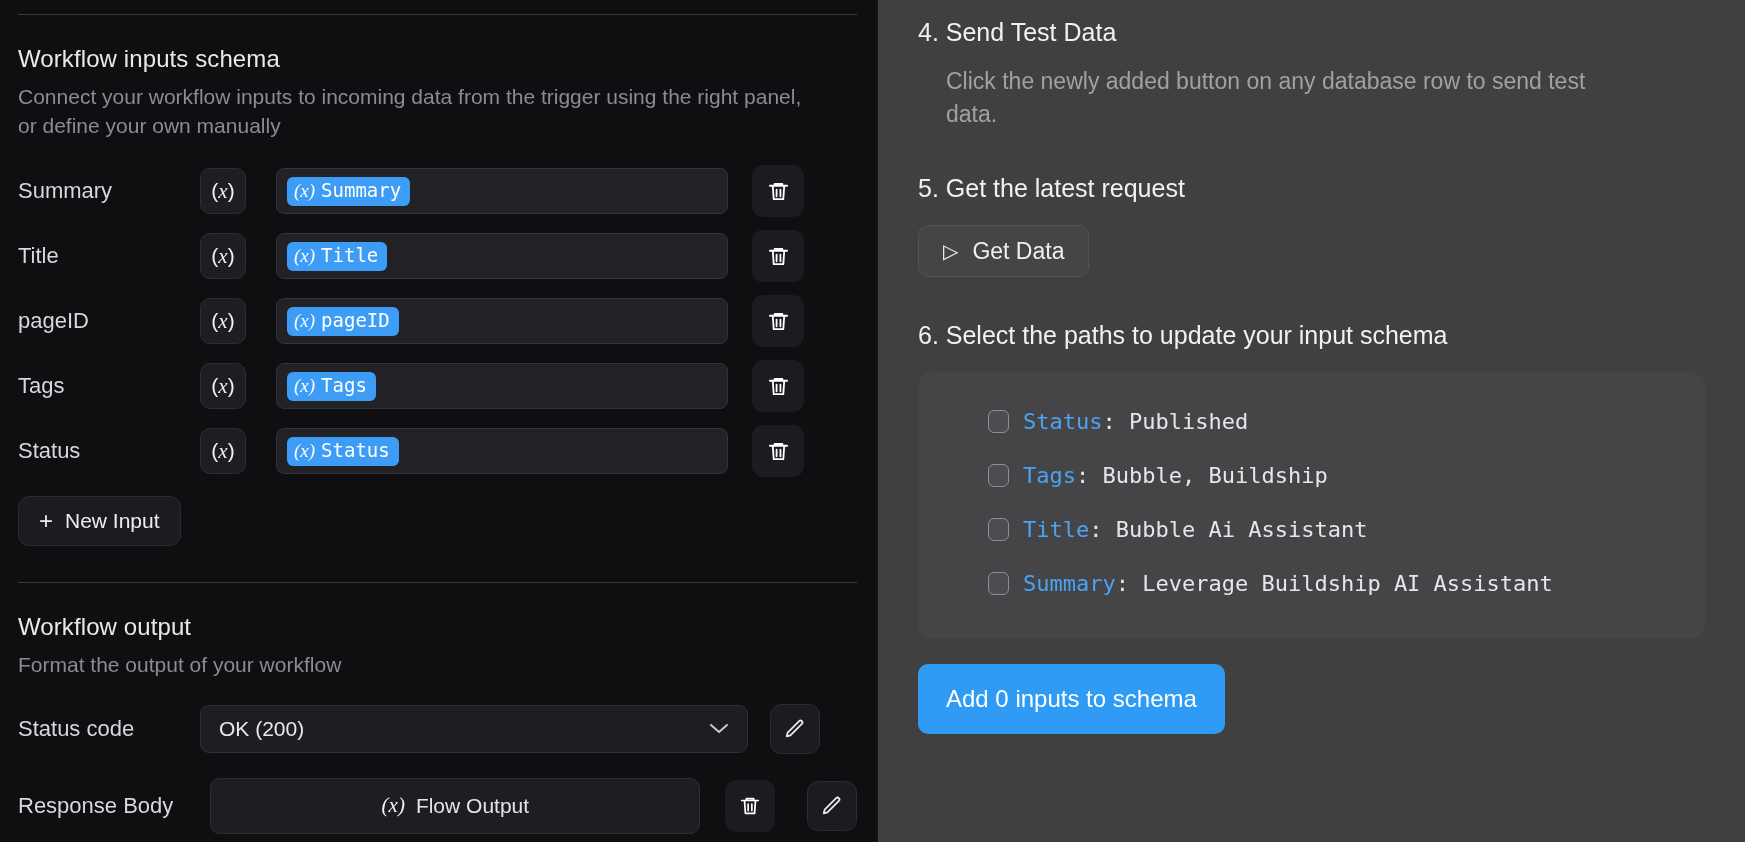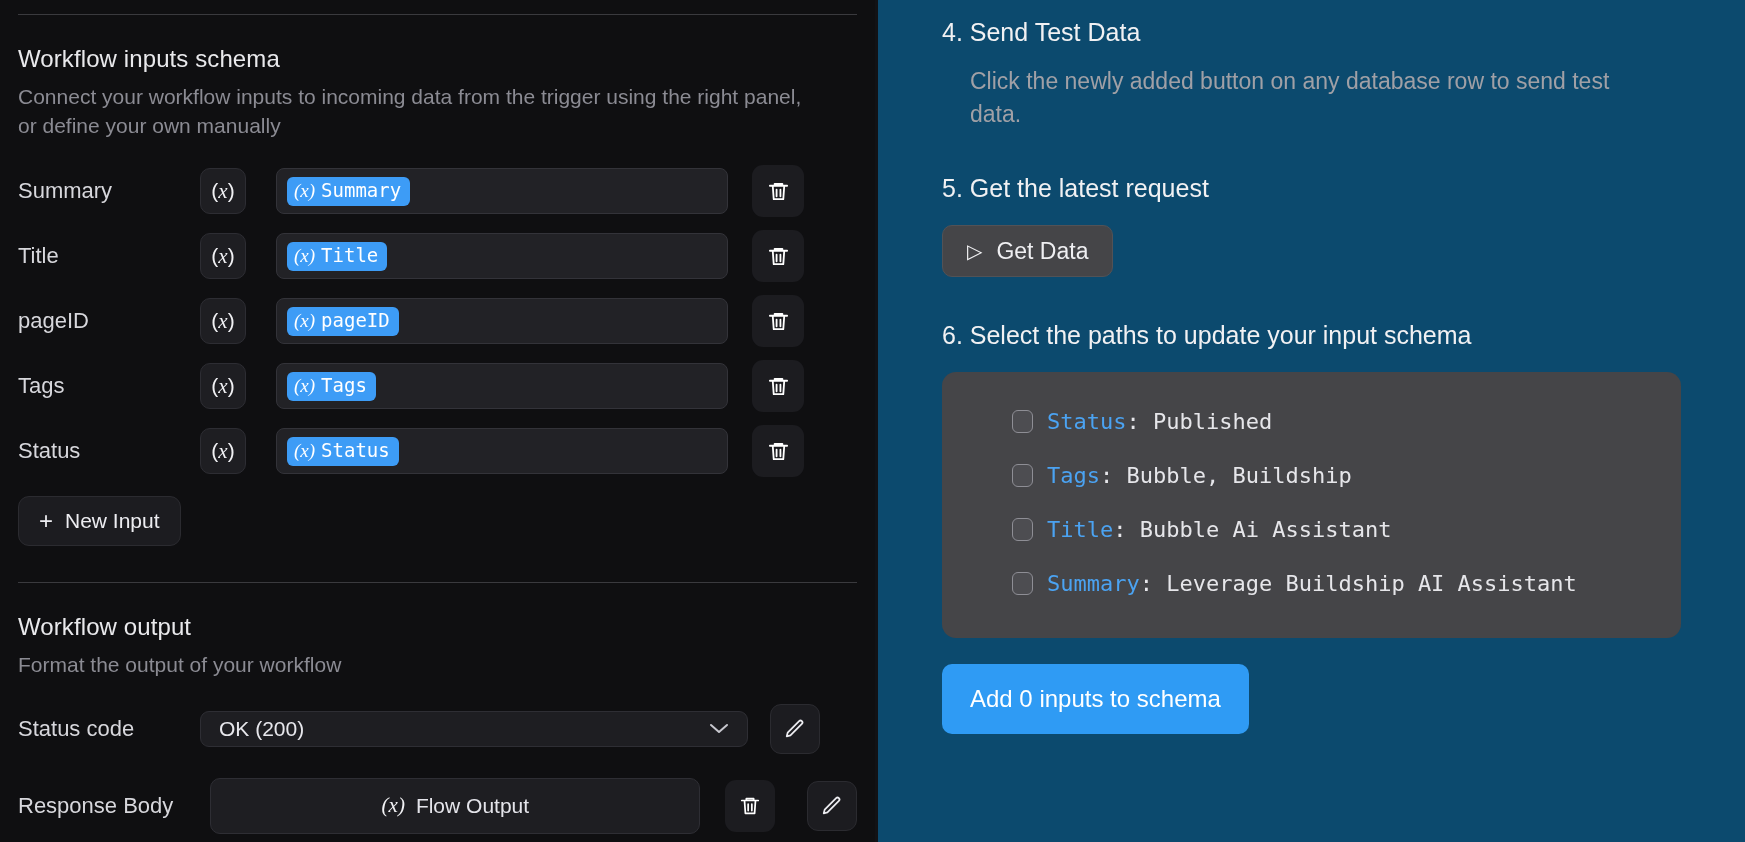--- a/index.html
+++ b/index.html
@@ -145,21 +145,21 @@
 
   .status-row {
     display: flex; align-items: center;
     margin-top: 22px;
     height: 54px;
   }
   .status-row .row-label { width: 182px; flex: 0 0 182px; }
   .select {
     flex: 0 0 548px;
     width: 548px;
-    height: 36px;
+    height: 48px;
     background: #1e1e22;
     border: 1px solid #2e2e34;
     border-radius: 9px;
     display: flex;
     align-items: center;
     justify-content: space-between;
     padding: 0 18px;
     color: #e7e7ec;
     font-size: 21px;
     cursor: pointer;
@@ -220,24 +220,24 @@
     width: 3px;
     flex: 0 0 3px;
     background: #121215;
     height: 842px;
   }
 
   
   .right-panel {
     flex: 1 1 auto;
     height: 842px;
-    background: #0c4a6e;
+    background: #404040;
     overflow: hidden;
     position: relative;
-    padding: 0 64px;
+    padding: 0 40px;
   }
   .step-title {
     color: #f1f1f3;
     font-size: 25px;
     font-weight: 400;
     margin-top: 0;
     white-space: nowrap;
   }
   .step-desc {
     color: #a0a0a6;

